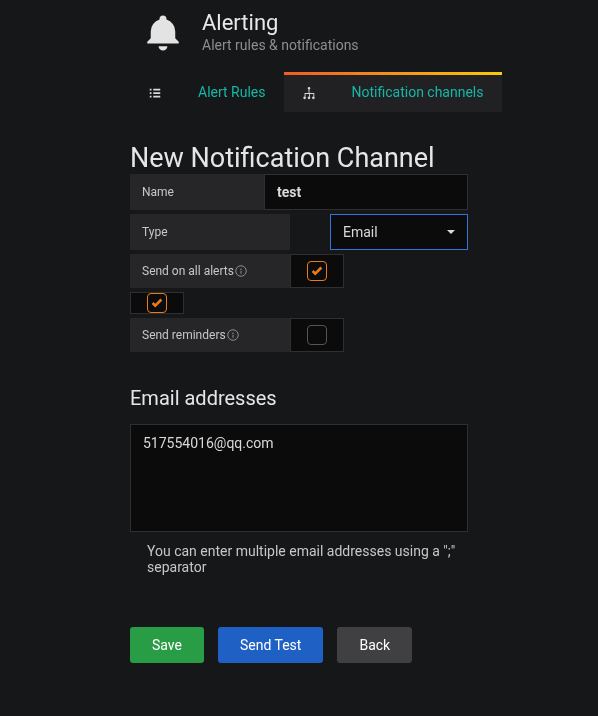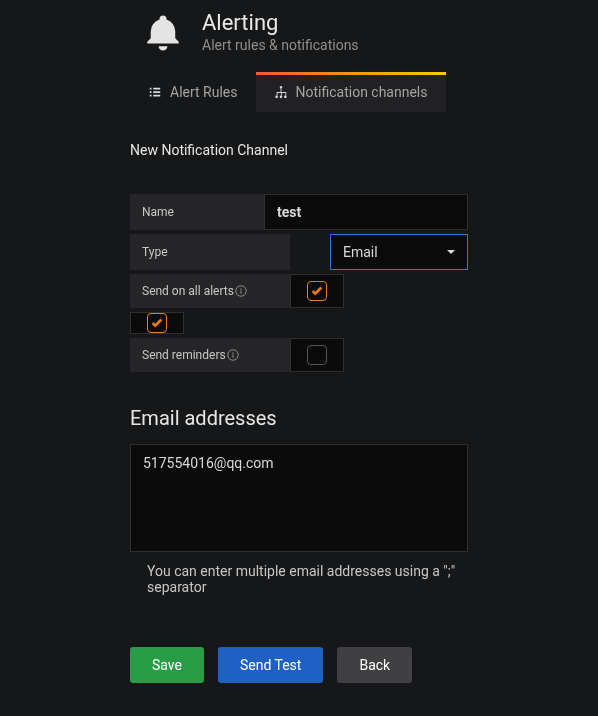--- a/index.html
+++ b/index.html
@@ -35,47 +35,48 @@
     font-size: 14px;
     color: #8e8e8e;
     margin-top: 2px;
   }
   .tabs {
     display: flex;
     padding-left: 130px;
   }
   .tab {
     display: flex;
-    align-items: center;
+    align-items: flex-end;
     padding: 12px 18px;
-    color: #a3a3a3;
+    color: #14b8a6;
     cursor: pointer;
     font-size: 14px;
     position: relative;
+    gap: 28px;
   }
   .tab.active {
     background: #212124;
     border-top: 3px solid;
     border-image: linear-gradient(to right, #f05a28, #fbca0a) 1;
     padding-top: 9px;
   }
   .tab .icon {
     margin-right: 8px;
     display: flex;
     align-items: center;
   }
   .tab .icon svg { width: 14px; height: 14px; fill: #d8d9da; }
   .content {
     padding: 30px 130px 0 130px;
   }
   .section-title {
-    font-size: 14px;
+    font-size: 27px;
     font-weight: 400;
     color: #e6e6e6;
-    margin-bottom: 36px;
+    margin-bottom: 0;
   }
   .form-row {
     display: flex;
     margin-bottom: 4px;
   }
   .form-label {
     background: #262628;
     width: 160px;
     padding: 10px 12px;
     color: #c7c7c7;

